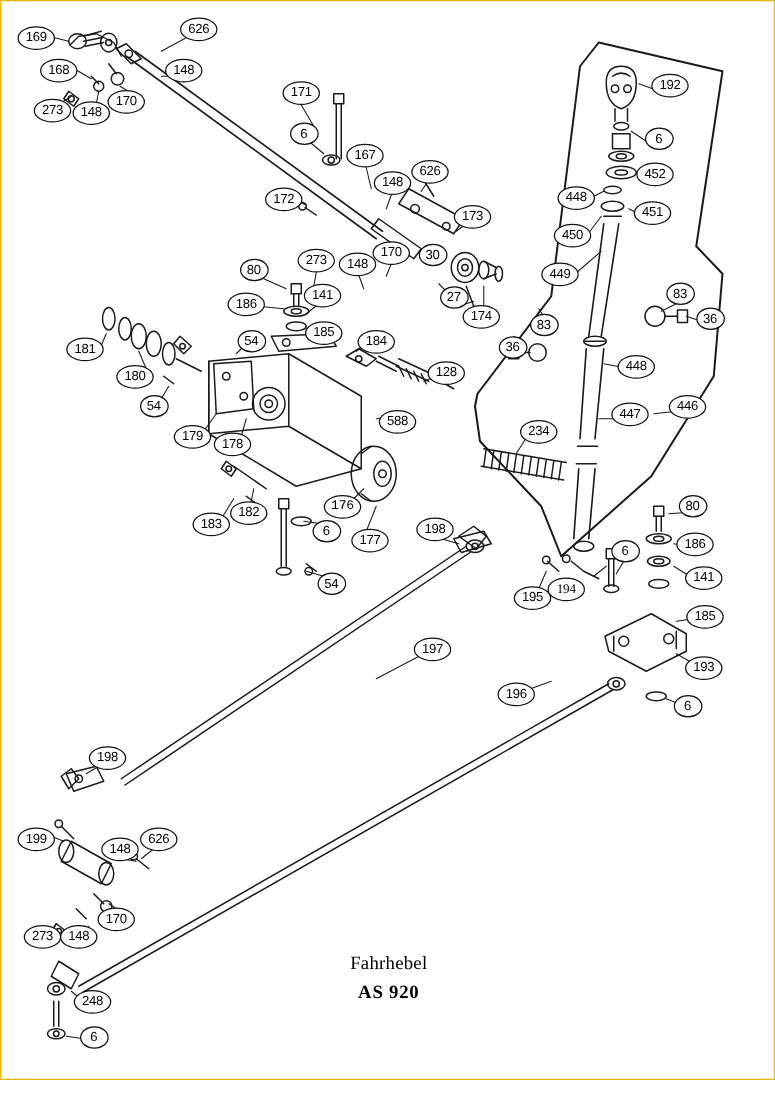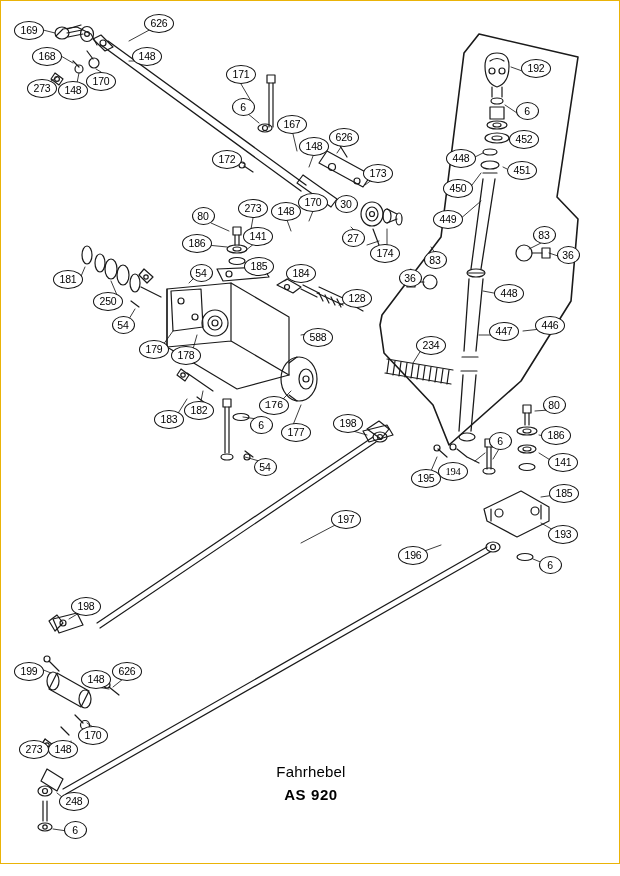--- a/index.html
+++ b/index.html
@@ -383,33 +383,33 @@
       <div class="callout" style="left: 523px; top: 138px;">452</div>
       <div class="callout" style="left: 460px; top: 157px;">448</div>
       <div class="callout" style="left: 521px; top: 169px;">451</div>
       <div class="callout" style="left: 457px; top: 187px;">450</div>
       <div class="callout" style="left: 447px; top: 218px;">449</div>
       <div class="callout" style="left: 252px; top: 207px;">273</div>
       <div class="callout small" style="left: 202px; top: 215px;">80</div>
       <div class="callout" style="left: 285px; top: 210px;">148</div>
       <div class="callout" style="left: 312px; top: 201px;">170</div>
       <div class="callout small" style="left: 345px; top: 203px;">30</div>
-      <div class="callout small" style="left: 352px; top: 237px;">27</div>
+      <div class="callout small" style="left: 362px; top: 237px;">27</div>
       <div class="callout" style="left: 384px; top: 252px;">174</div>
       <div class="callout small" style="left: 434px; top: 259px;">83</div>
       <div class="callout small" style="left: 543px; top: 234px;">83</div>
       <div class="callout small" style="left: 567px; top: 254px;">36</div>
       <div class="callout small" style="left: 409px; top: 277px;">36</div>
       <div class="callout" style="left: 196px; top: 242px;">186</div>
       <div class="callout" style="left: 257px; top: 235px;">141</div>
       <div class="callout" style="left: 258px; top: 265px;">185</div>
       <div class="callout" style="left: 300px; top: 272px;">184</div>
       <div class="callout small" style="left: 200px; top: 272px;">54</div>
       <div class="callout" style="left: 67px; top: 278px;">181</div>
-      <div class="callout" style="left: 107px; top: 300px;">250</div>
+      <div class="callout" style="left: 107px; top: 300px;">180</div>
       <div class="callout small" style="left: 122px; top: 324px;">54</div>
       <div class="callout" style="left: 153px; top: 348px;">179</div>
       <div class="callout" style="left: 185px; top: 354px;">178</div>
       <div class="callout" style="left: 356px; top: 297px; text-align: center;">128</div>
       <div class="callout" style="left: 317px; top: 336px;">588</div>
       <div class="callout" style="left: 508px; top: 292px;">448</div>
       <div class="callout" style="left: 549px; top: 324px;">446</div>
       <div class="callout" style="left: 503px; top: 330px;">447</div>
       <div class="callout" style="left: 430px; top: 344px;">234</div>
       <div class="callout" style="left: 168px; top: 418px;">183</div>
@@ -434,18 +434,18 @@
       <div class="callout" style="left: 28px; top: 670px;">199</div>
       <div class="callout" style="left: 95px; top: 678px;">148</div>
       <div class="callout" style="left: 126px; top: 670px;">626</div>
       <div class="callout" style="left: 92px; top: 734px;">170</div>
       <div class="callout" style="left: 33px; top: 748px;">273</div>
       <div class="callout" style="left: 62px; top: 748px;">148</div>
       <div class="callout" style="left: 73px; top: 800px;">248</div>
       <div class="callout small" style="left: 74px; top: 829px;">6</div>
     </div>
 
-  <div class="title-block" style="top: 762px;">
+  <div class="title-block" style="top: 762px; font-family: Liberation Serif, serif;">
     <div class="title-main">Fahrhebel</div>
     <div class="title-sub">AS 920</div>
   </div>
 
 </div>
 
 </body></html>

